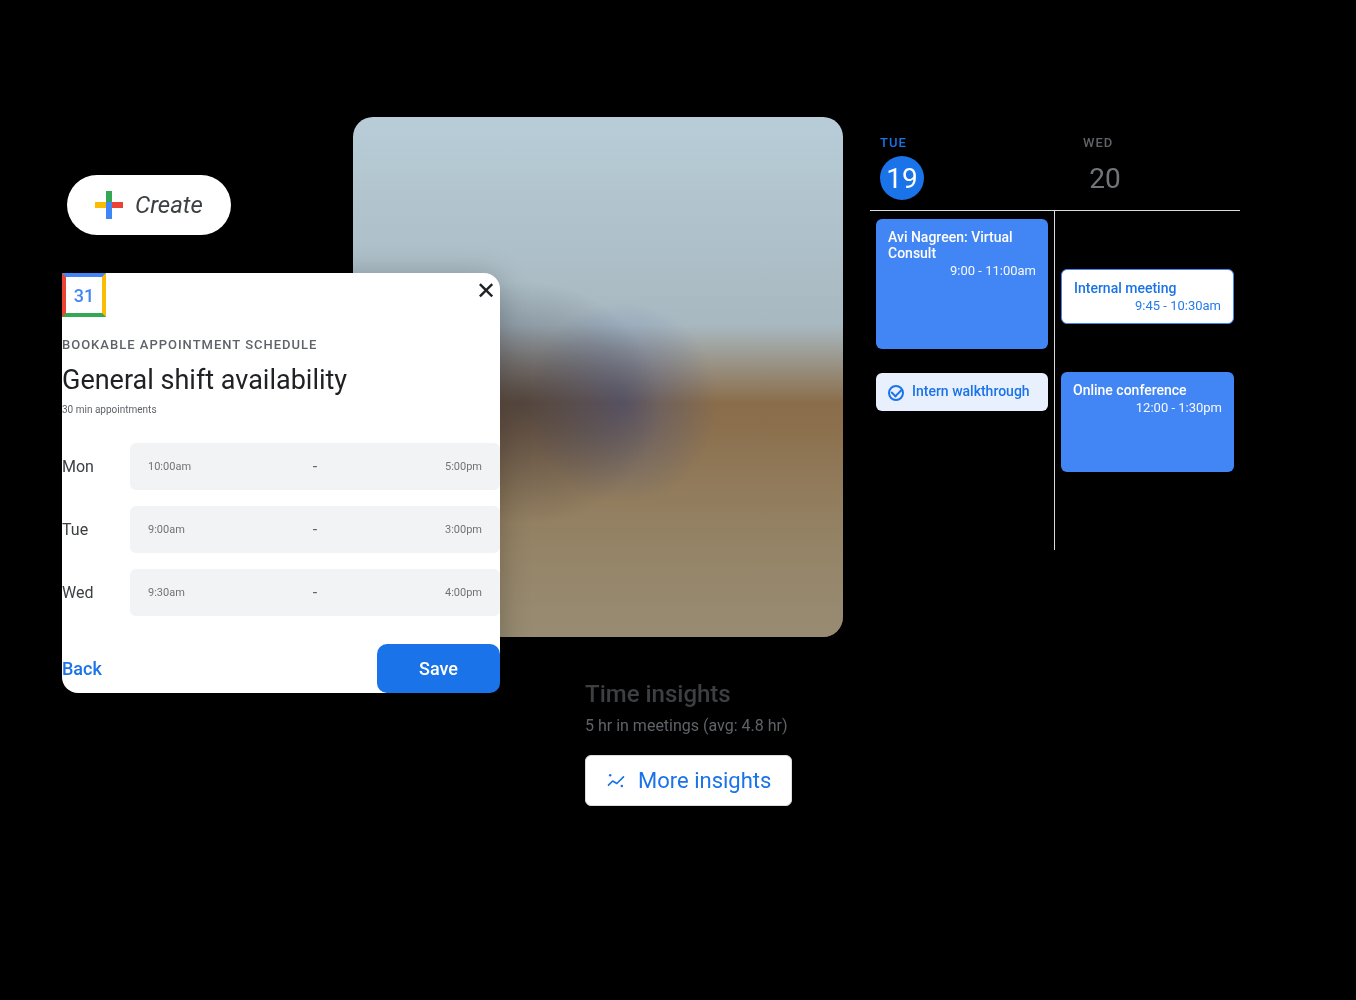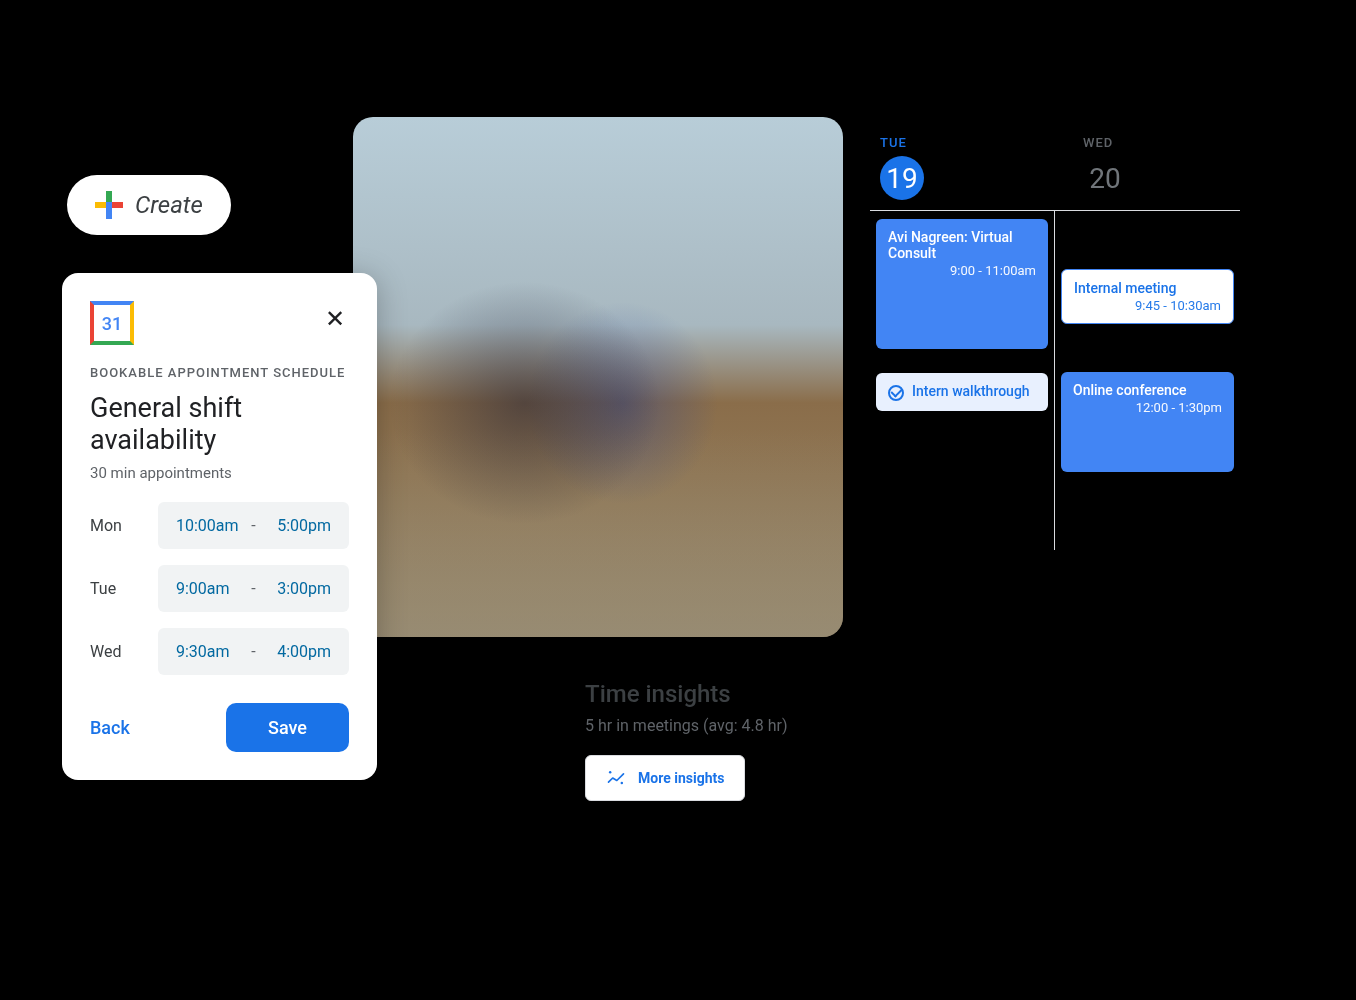--- a/index.html
+++ b/index.html
@@ -55,24 +55,23 @@
       font-size: 24px;
       color: #3c4043;
       font-weight: 400;
     }
     
     
     .appt-card {
       position: absolute;
       left: 62px;
       top: 273px;
-      width: 315px;
+      width: 438px;
       background: #fff;
       border-radius: 16px;
-      padding: 28px;
       box-shadow: 0 4px 30px rgba(0,0,0,0.25);
       z-index: 5;
     }
     
     .appt-header {
       display: flex;
       justify-content: space-between;
       align-items: flex-start;
       margin-bottom: 20px;
     }
@@ -116,23 +115,23 @@
     }
     
     .appt-title {
       font-size: 27px;
       color: #202124;
       margin-bottom: 8px;
       font-weight: 400;
     }
     
     .appt-sub {
-      font-size: 15px;
+      font-size: 10px;
       color: #5f6368;
-      margin-bottom: 20px;
+      margin-bottom: 28px;
     }
     
     .day-row {
       display: flex;
       align-items: center;
       gap: 18px;
       margin-bottom: 16px;
     }
     
     .day-label {
@@ -144,22 +143,22 @@
     .time-range {
       flex: 1;
       display: flex;
       align-items: center;
       background: #f1f3f4;
       border-radius: 6px;
       padding: 14px 18px;
     }
     
     .time-val {
-      font-size: 16px;
-      color: #0369a1;
+      font-size: 11px;
+      color: #737373;
       flex: 1;
     }
     
     .time-val.end { text-align: right; }
     
     .time-dash {
       color: #5f6368;
       padding: 0 8px;
     }
     
@@ -363,23 +362,23 @@
       cursor: pointer;
     }
     
     .insights-icon {
       width: 20px;
       height: 20px;
       position: relative;
     }
     
     .more-insights-text {
-      font-size: 14px;
+      font-size: 22px;
       color: #1a73e8;
-      font-weight: 700;
+      font-weight: 400;
     }
   </style>
 </head>
 <body>
 
 <div class="create-btn">
   <div class="plus-icon">
     <div class="plus-v-top"></div>
     <div class="plus-v-bot"></div>
     <div class="plus-h-left"></div>

